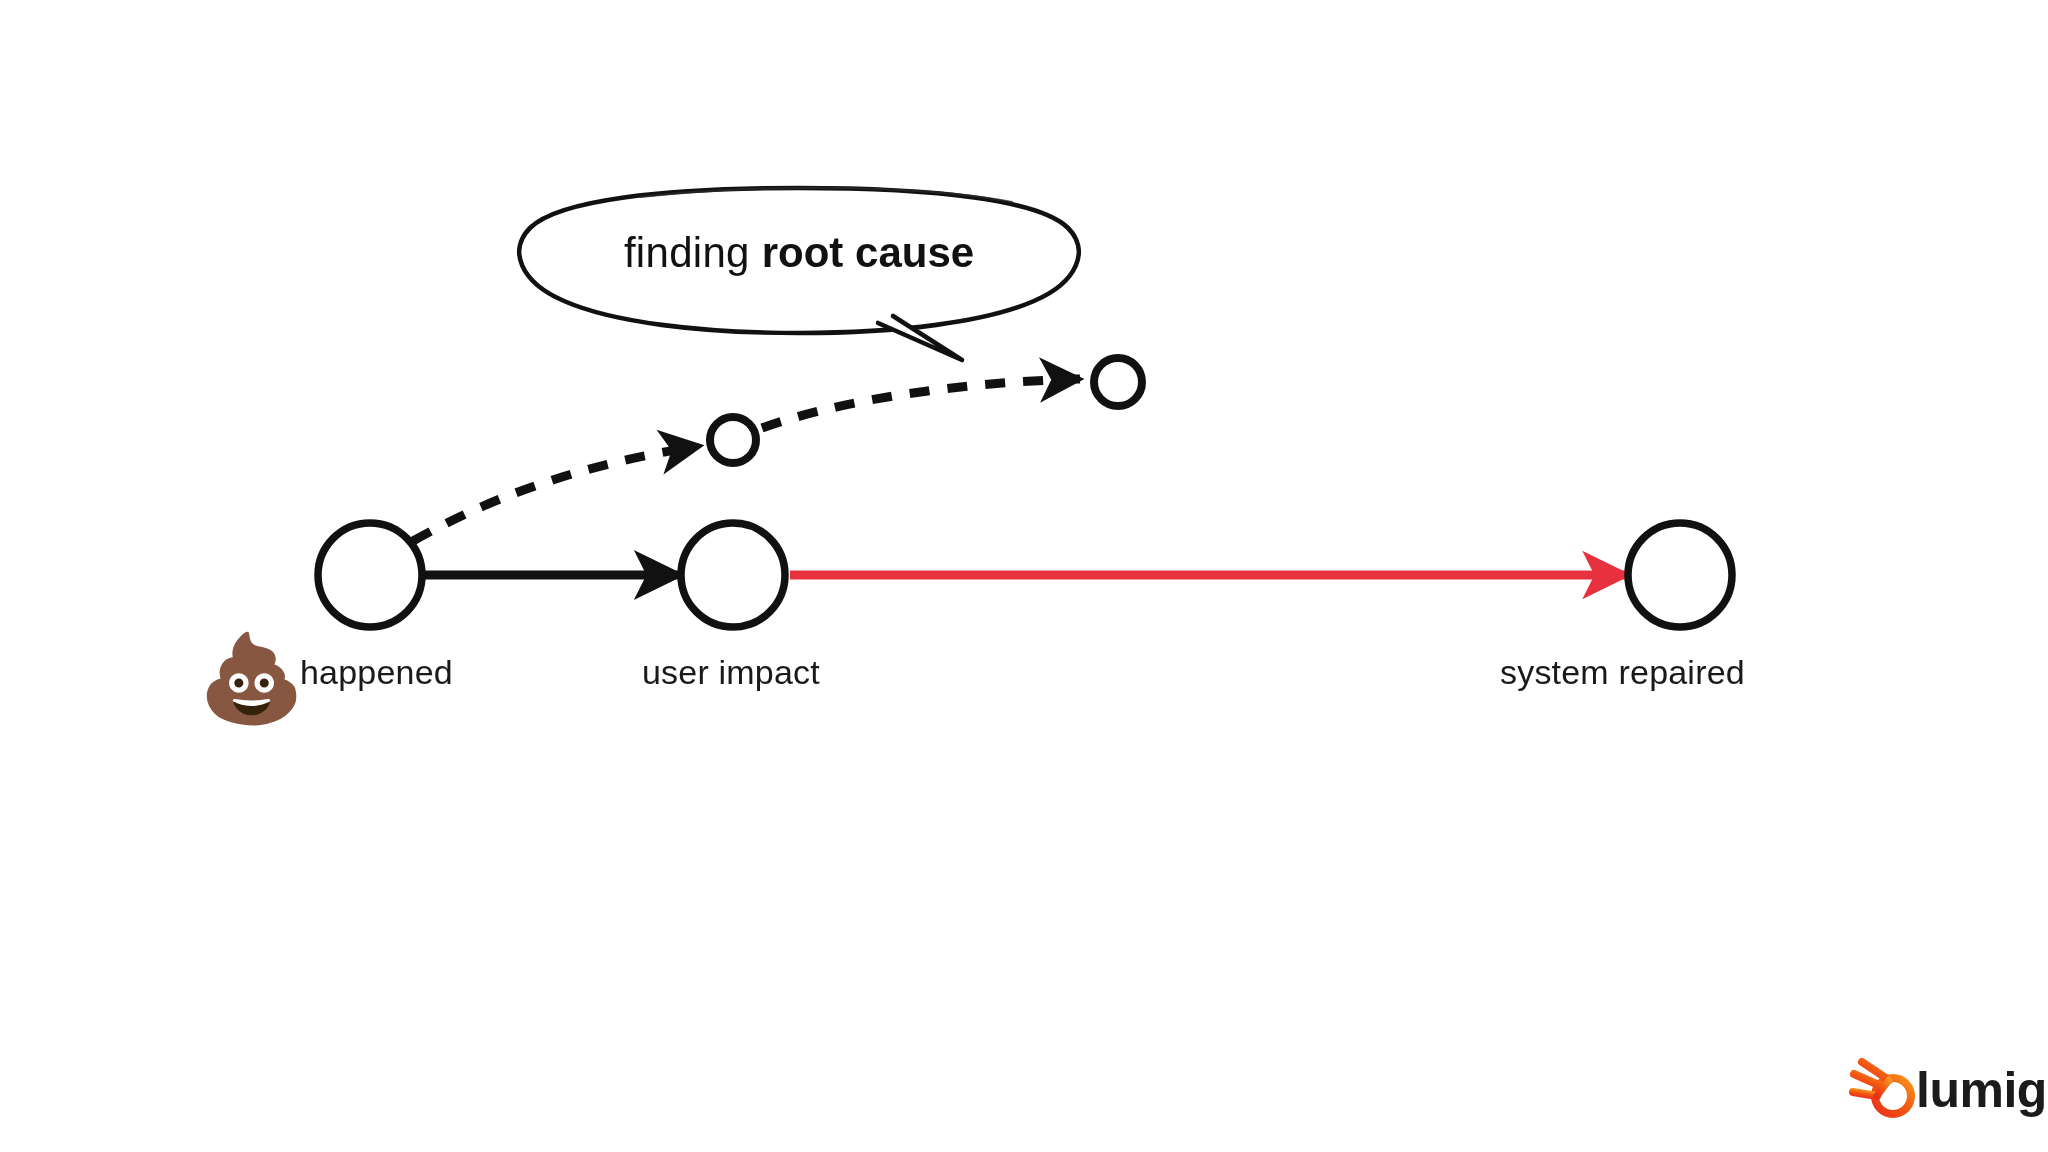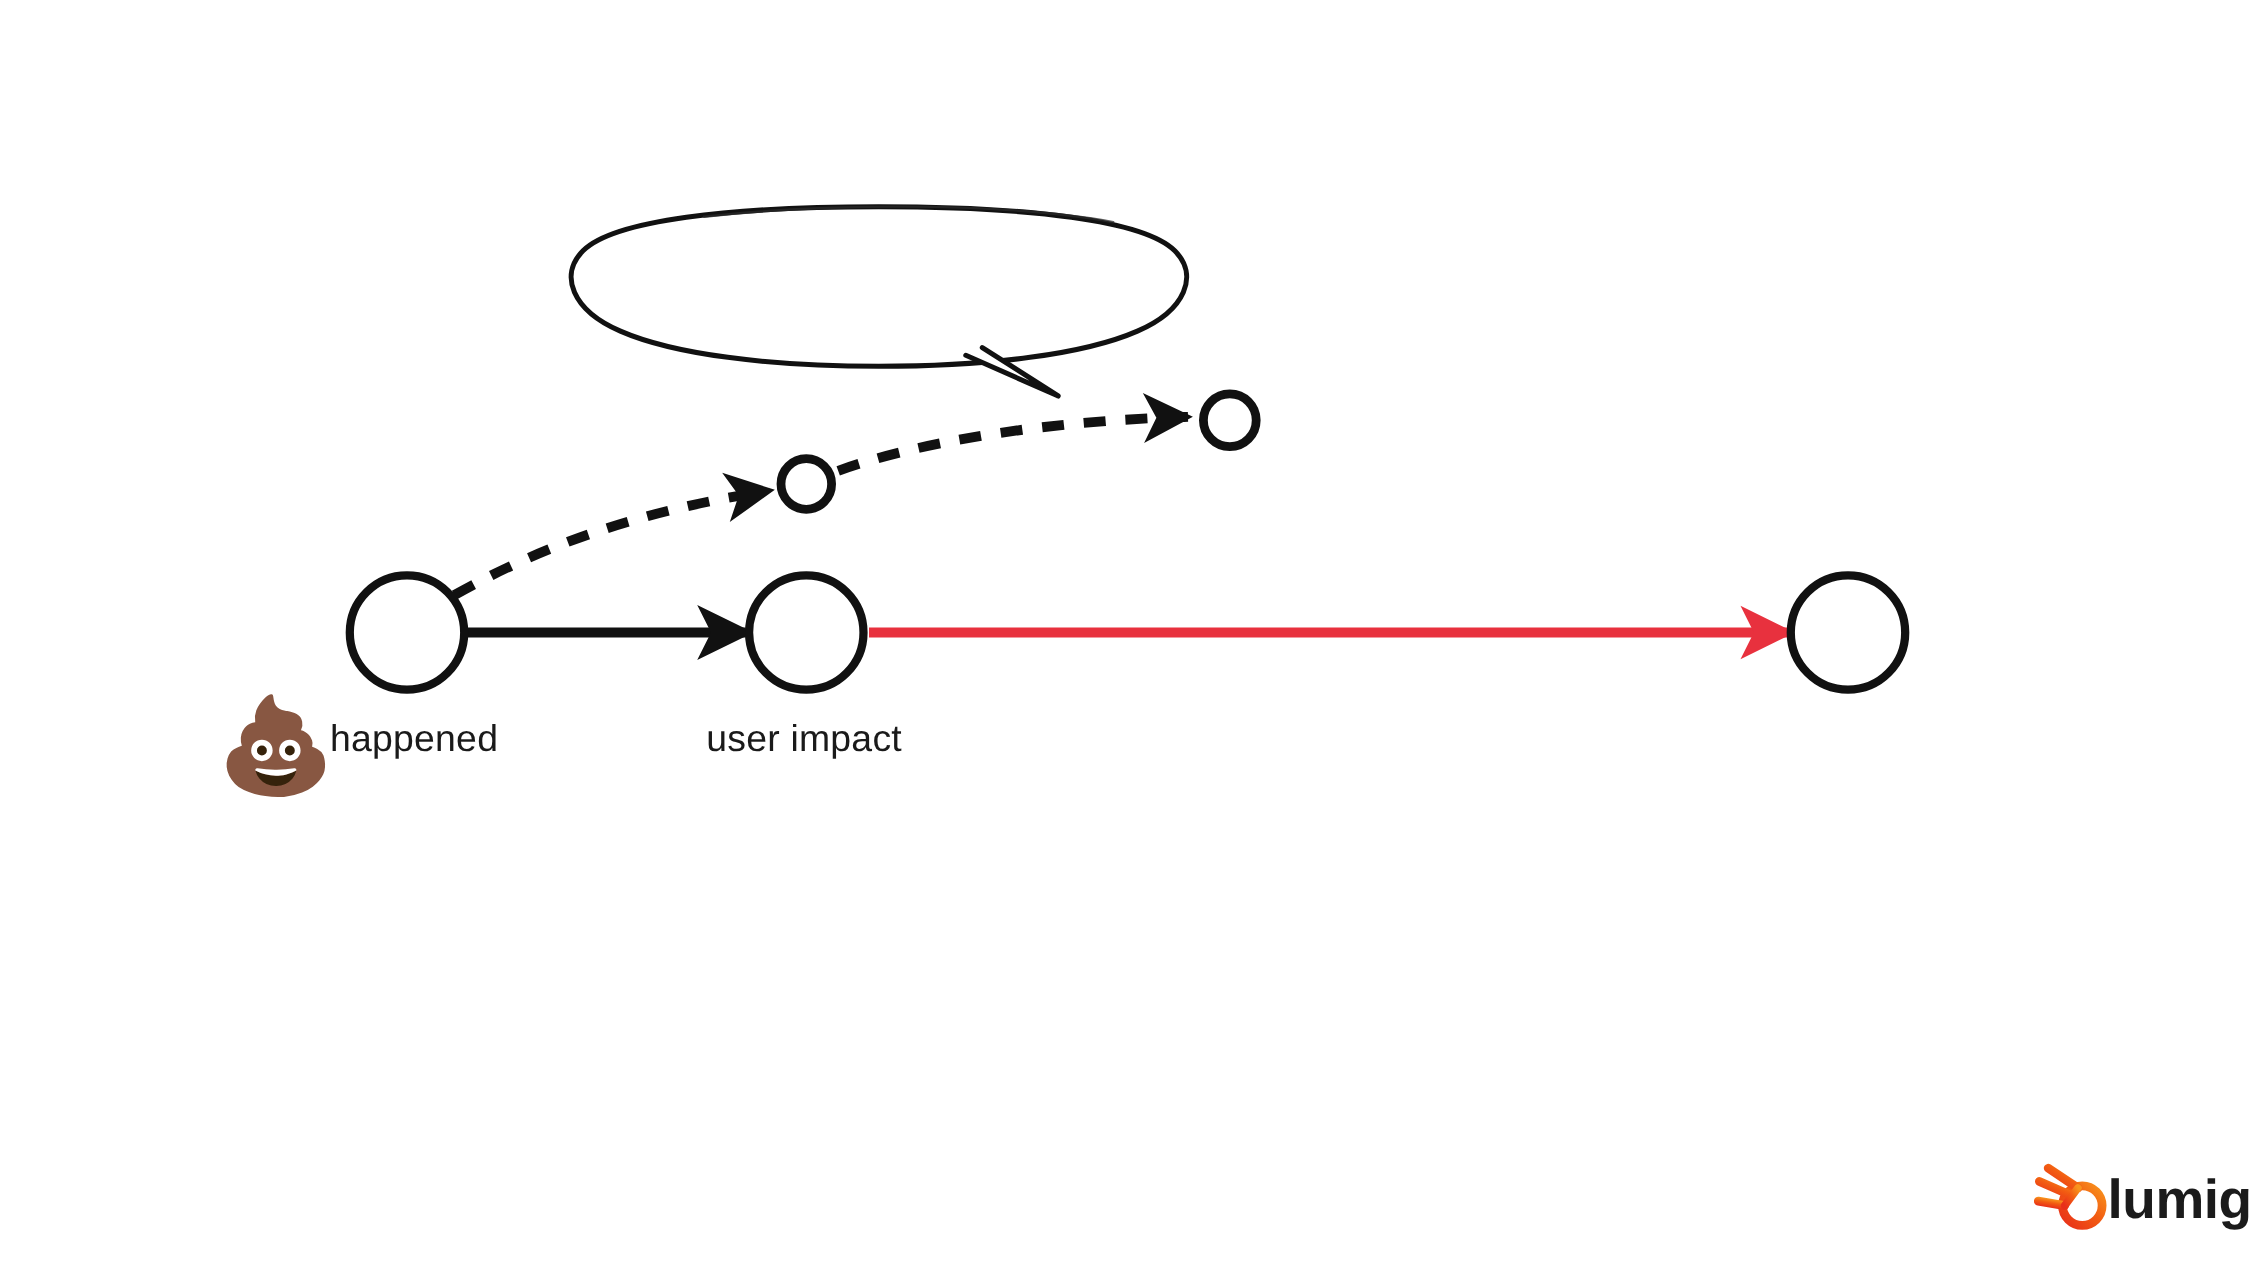--- a/index.html
+++ b/index.html
@@ -157,27 +157,31 @@
     <line id="edge-user-impact-to-system-repaired" x1="790" y1="575" x2="1625" y2="575" stroke="#e8313e" stroke-width="9" stroke-linecap="butt" marker-end="url(#arrow-red)"></line>
 
     <circle cx="733" cy="440" r="23" fill="#ffffff" stroke="#111111" stroke-width="8"></circle>
     <circle cx="1118" cy="382" r="24" fill="#ffffff" stroke="#111111" stroke-width="8"></circle>
 
     <circle cx="370" cy="575" r="52" fill="#ffffff" stroke="#111111" stroke-width="7.5"></circle>
     <circle cx="733" cy="575" r="52" fill="#ffffff" stroke="#111111" stroke-width="7.5"></circle>
     <circle cx="1680" cy="575" r="52" fill="#ffffff" stroke="#111111" stroke-width="7.5"></circle>
   </svg>
 
+  <div id="bubble-text">
+    <span class="lead">finding </span><span class="emph">root cause</span>
+  </div>
 
   <div id="poop-emoji">💩</div>
 
   <div class="node-label" id="label-happened" style="color: rgb(26, 26, 26);">happened</div>
 
   <div class="node-label" id="label-user-impact" style="color: rgb(26, 26, 26); margin-left: 44px;">user impact</div>
 
+  <div class="node-label" id="label-system-rep" style="color: rgb(26, 26, 26);">system repaired</div>
 
   <div id="lumigo-logo">
     <svg width="182" height="80" viewBox="0 0 182 80" xmlns="http://www.w3.org/2000/svg">
       <g fill="none" stroke="url(#lumigo-grad)" stroke-linecap="round">
 
         <circle cx="45" cy="44" r="18" stroke-width="8"></circle>
 
         <line x1="41" y1="28" x2="14" y2="10" stroke-width="8"></line>
         <line x1="33" y1="34" x2="6" y2="22" stroke-width="8"></line>
         <line x1="29" y1="44" x2="5" y2="40" stroke-width="8"></line>

